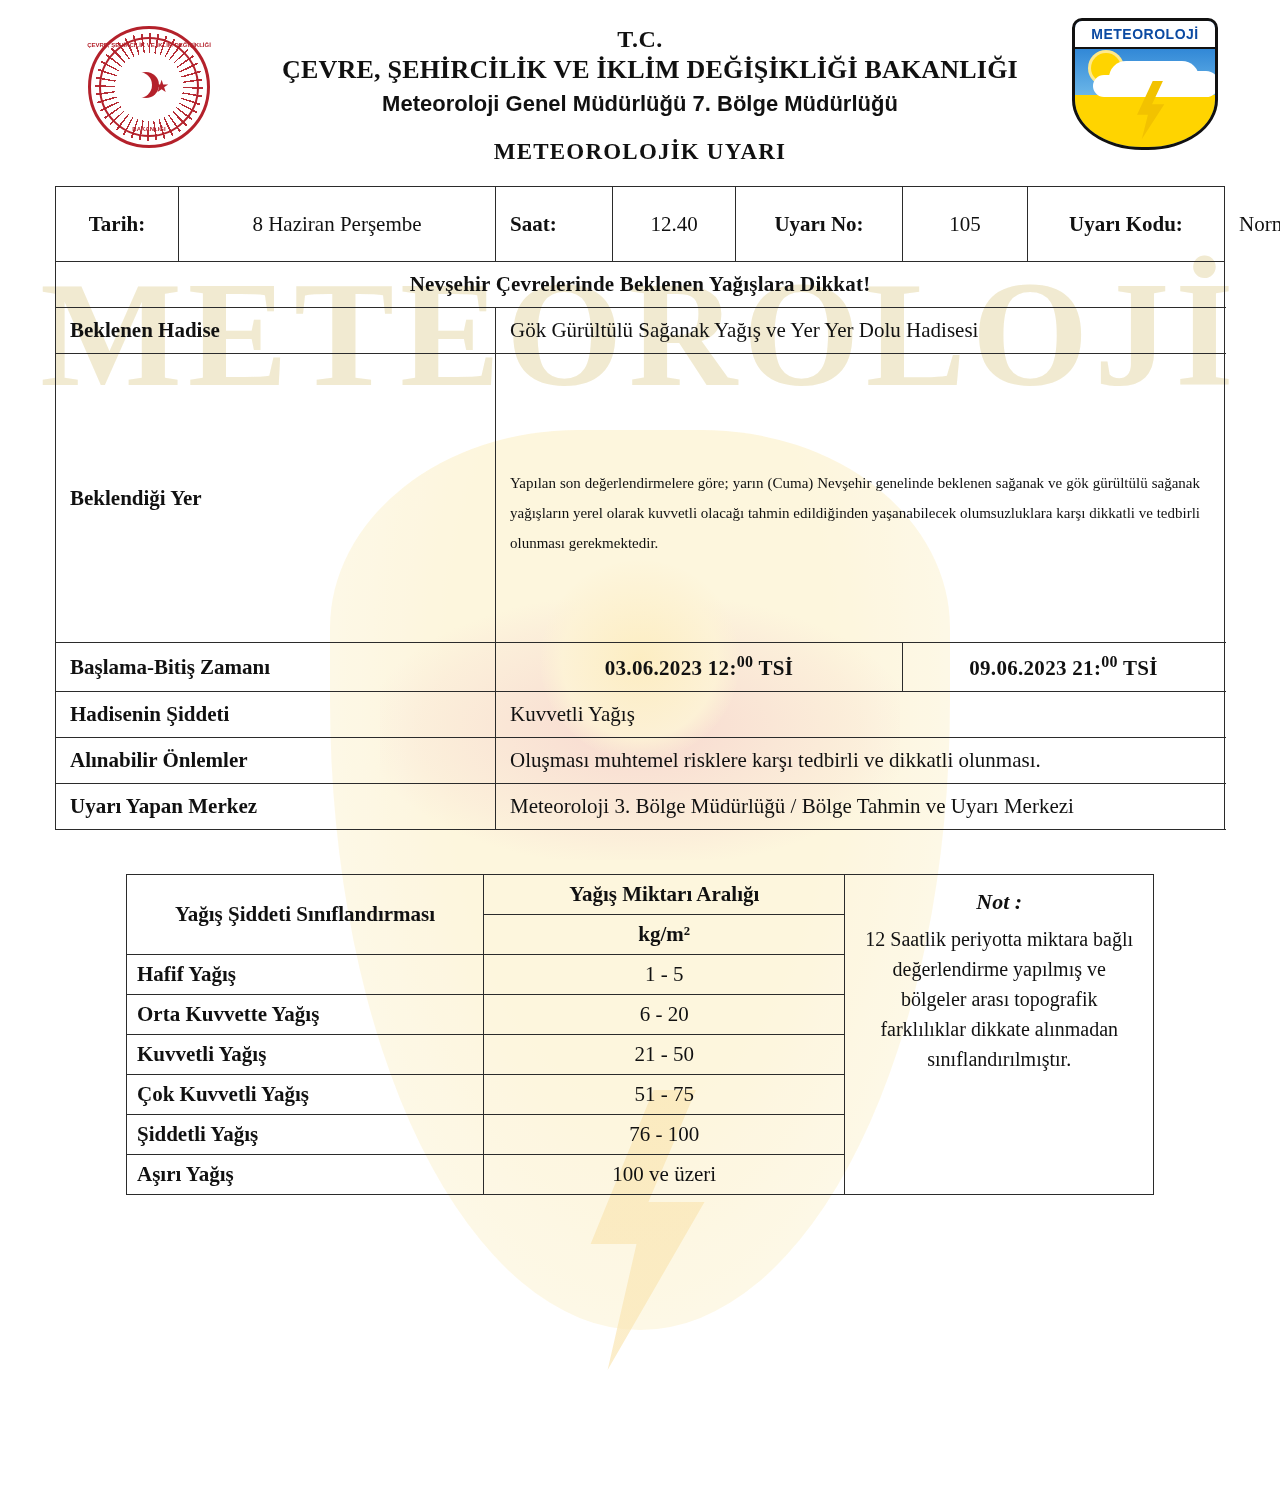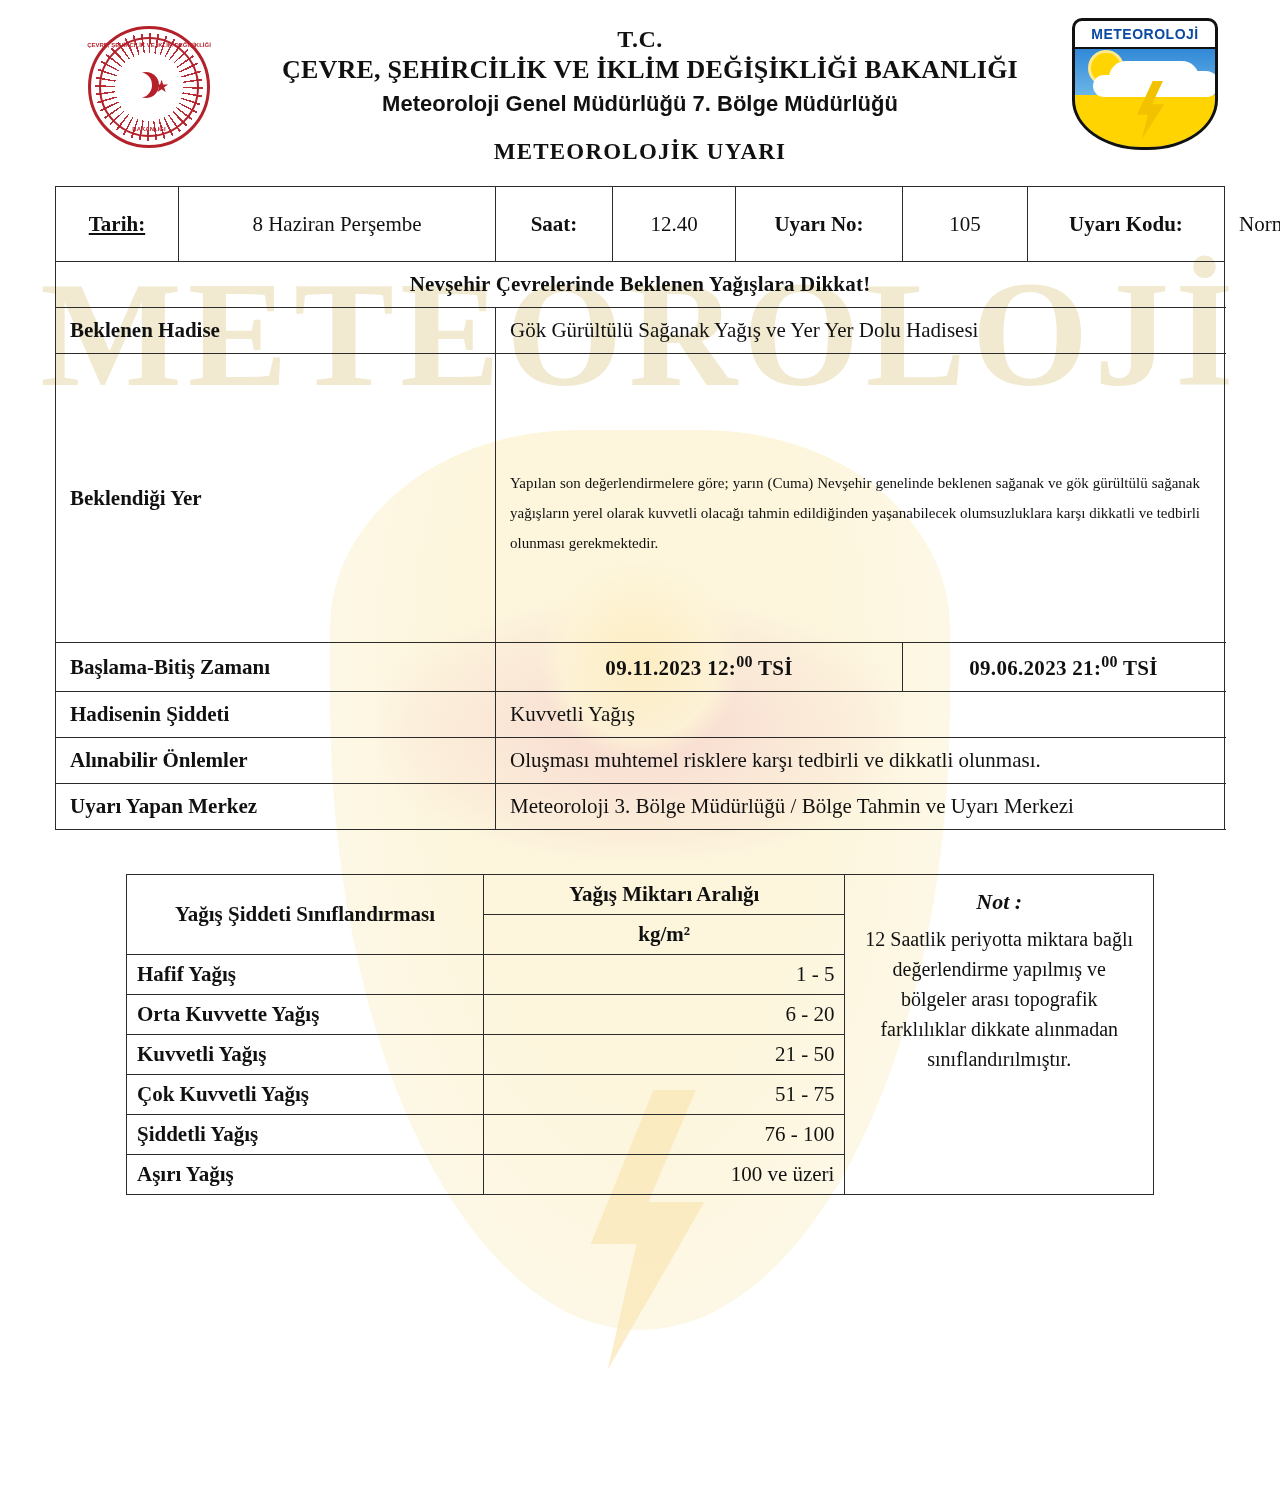--- a/index.html
+++ b/index.html
@@ -241,23 +241,23 @@
     padding: 10px 14px;
     vertical-align: middle;
     font-size: 21px;
   }
   .lbl {
     font-weight: bold;
     font-size: 21px;
     white-space: nowrap;
   }
   .row-head td { height: 54px; }
-  .c-tarih-l { width: 94px; text-align: center; text-decoration: underline; }
+  .c-tarih-l { width: 94px; text-align: center; }
   .c-tarih-v { width: 288px; text-align: center; }
-  .c-saat-l  { width: 88px; text-align: center; }
+  .c-saat-l  { width: 88px; text-align: left; }
   .c-saat-v  { width: 94px; text-align: center; }
   .c-no-l    { width: 138px; text-align: center; }
   .c-no-v    { width: 96px; text-align: center; }
   .c-kod-l   { width: 168px; text-align: center; }
   .c-kod-v   { text-align: center; }
 
   .banner {
     text-align: center;
     font-weight: bold;
     font-size: 24px;
@@ -317,21 +317,21 @@
   }
   .ct-unit {
     text-align: center;
     font-weight: bold;
     font-size: 21px;
   }
   .ct-name {
     font-weight: bold;
     padding-left: 22px;
   }
-  .ct-val { text-align: right; margin-left: 48px; }
+  .ct-val { text-align: center; margin-left: 48px; }
   .note-box {
     width: 336px;
     border: 1.5px solid #2b2b2b;
     border-left: none;
     align-self: stretch;
     text-align: center;
     padding: 10px 14px 14px 14px;
     box-sizing: border-box;
     line-height: 1.5;
     font-size: 20px;
@@ -414,21 +414,21 @@
       <tr>
         <td class="label-cell lbl tall vmid" colspan="2">Beklendiği Yer</td>
         <td class="tall" colspan="6">
           <div class="para">Yapılan son değerlendirmelere göre; yarın (Cuma) Nevşehir genelinde beklenen sağanak ve gök gürültülü sağanak yağışların yerel olarak kuvvetli olacağı tahmin edildiğinden yaşanabilecek olumsuzluklara karşı dikkatli ve tedbirli olunması gerekmektedir.</div>
         </td>
       </tr>
 
       <tr>
         <td class="label-cell lbl" colspan="2">Başlama-Bitiş Zamanı</td>
         <td class="time-cell" colspan="3">
-          <span>09.11.2023 12:</span><sup>00</sup><span> TSİ</span>
+          <span>03.06.2023 12:</span><sup>00</sup><span> TSİ</span>
         </td>
         <td class="time-cell" colspan="3">
           <span>09.06.2023 21:</span><sup>00</sup><span> TSİ</span>
         </td>
       </tr>
 
       <tr>
         <td class="label-cell lbl" colspan="2">Hadisenin Şiddeti</td>
         <td class="value-cell" colspan="6">Kuvvetli Yağış</td>
       </tr>

